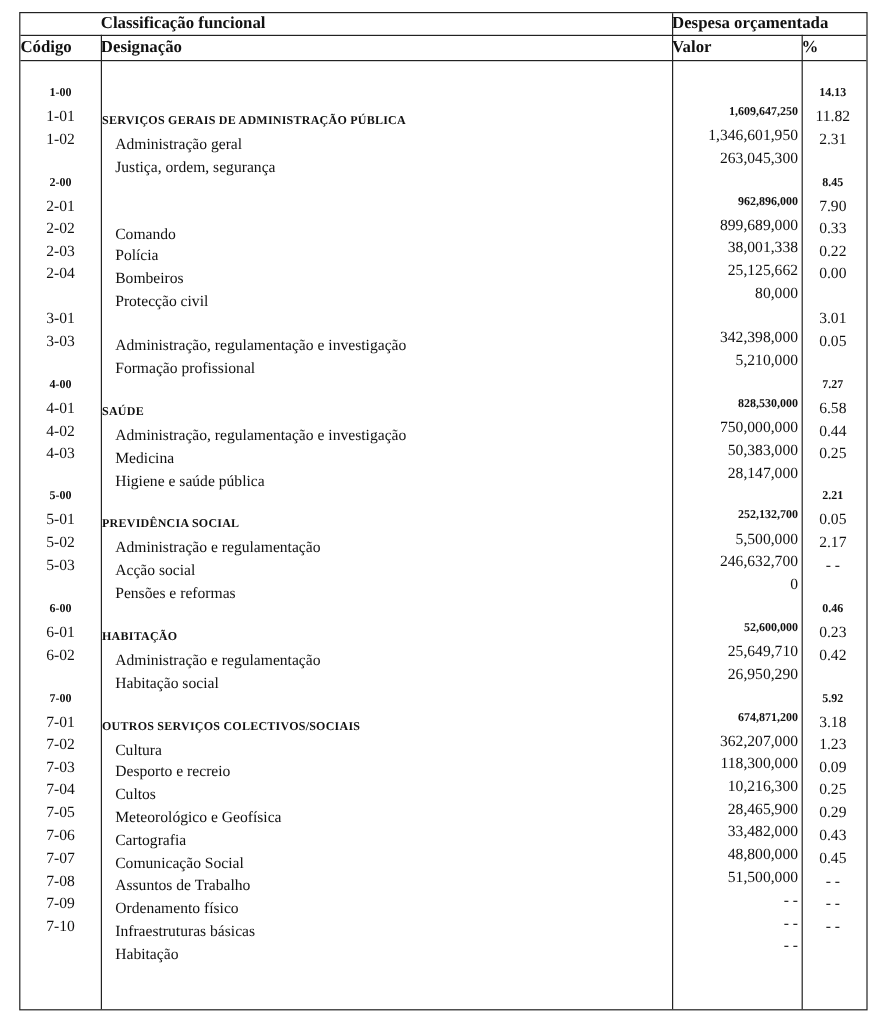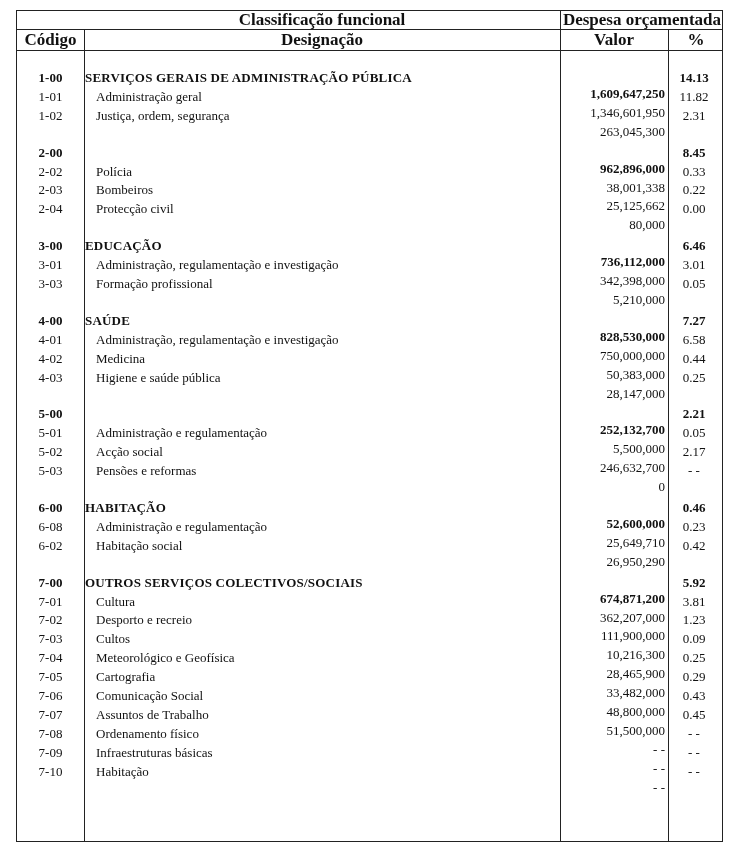--- a/index.html
+++ b/index.html
@@ -2,30 +2,30 @@
 <html><head>
 <meta charset="utf-8">
 <style>
   html, body { margin:0; padding:0; background:#ffffff; }
   body { width:740px; height:851px; position:relative; overflow:hidden;
          font-family:"Liberation Serif", "DejaVu Serif", serif; color:#111; }
   .tbl { position:absolute; left:16px; top:10px; width:707px; height:832px;
          border:1.5px solid #222; box-sizing:border-box; }
   .vline { position:absolute; top:0; bottom:0; border-left:1.5px solid #222; }
   .hline { position:absolute; left:0; right:0; border-top:1.5px solid #222; }
-  .hdr { position:absolute; font-weight:bold; font-size:17px; text-align:center; line-height:18px; }
+  .hdr { position:absolute; font-weight:bold; font-size:14px; text-align:left; line-height:18px; }
   .rows { position:absolute; left:0; top:58px; width:100%; }
   .row { position:relative; height:18.9px; font-size:13px; line-height:18.9px; white-space:nowrap; }
   .row.gap { height:18px; }
   .code { position:absolute; left:0; width:67px; text-align:center; }
-  .desig { position:absolute; left:70px; }
+  .desig { position:absolute; left:70px;margin-top:23px; }
   .row.sub .desig { left:79px; }
   .valor { position:absolute; left:543px; width:105px; text-align:right;margin-top:16px; }
   .pct { position:absolute; left:651px; width:52px; text-align:center; }
-  .row.group { font-weight:bold; font-size:13px; }
+  .row.group { font-weight:bold; font-size:10px; }
   .row.group .desig { left:68px; letter-spacing:0.2px; }
 </style>
 </head>
 <body>
 
 <div class="tbl">
 
   <div class="hline" style="top:18px;"></div>
   <div class="hline" style="top:39px;"></div>
   <div class="vline" style="left:67px; top:18px;"></div>
@@ -58,44 +58,44 @@
         <span class="valor">263,045,300</span>
         <span class="pct">2.31</span>
       </div>
       <div class="row gap"></div>
       <div class="row group">
         <span class="code">2-00</span>
         <span class="valor">962,896,000</span>
         <span class="pct">8.45</span>
       </div>
       <div class="row sub">
+        <span class="code">2-01</span>
+        <span class="desig">Comando</span>
+        <span class="valor">899,689,000</span>
+        <span class="pct">7.90</span>
+      </div>
+      <div class="row sub">
         <span class="code">2-02</span>
         <span class="desig">Polícia</span>
         <span class="valor">38,001,338</span>
         <span class="pct">0.33</span>
       </div>
       <div class="row sub">
         <span class="code">2-03</span>
         <span class="desig">Bombeiros</span>
         <span class="valor">25,125,662</span>
         <span class="pct">0.22</span>
       </div>
       <div class="row sub">
         <span class="code">2-04</span>
         <span class="desig">Protecção civil</span>
         <span class="valor">80,000</span>
         <span class="pct">0.00</span>
       </div>
       <div class="row gap"></div>
-      <div class="row group">
-        <span class="code">3-00</span>
-        <span class="desig">EDUCAÇÃO</span>
-        <span class="valor">736,112,000</span>
-        <span class="pct">6.46</span>
-      </div>
       <div class="row sub">
         <span class="code">3-01</span>
         <span class="desig">Administração, regulamentação e investigação</span>
         <span class="valor">342,398,000</span>
         <span class="pct">3.01</span>
       </div>
       <div class="row sub">
         <span class="code">3-03</span>
         <span class="desig">Formação profissional</span>
         <span class="valor">5,210,000</span>
@@ -122,20 +122,21 @@
       </div>
       <div class="row sub">
         <span class="code">4-03</span>
         <span class="desig">Higiene e saúde pública</span>
         <span class="valor">28,147,000</span>
         <span class="pct">0.25</span>
       </div>
       <div class="row gap"></div>
       <div class="row group">
         <span class="code">5-00</span>
+        <span class="desig">PREVIDÊNCIA SOCIAL</span>
         <span class="valor">252,132,700</span>
         <span class="pct">2.21</span>
       </div>
       <div class="row sub">
         <span class="code">5-01</span>
         <span class="desig">Administração e regulamentação</span>
         <span class="valor">5,500,000</span>
         <span class="pct">0.05</span>
       </div>
       <div class="row sub">
@@ -151,21 +152,21 @@
         <span class="pct">- -</span>
       </div>
       <div class="row gap"></div>
       <div class="row group">
         <span class="code">6-00</span>
         <span class="desig">HABITAÇÃO</span>
         <span class="valor">52,600,000</span>
         <span class="pct">0.46</span>
       </div>
       <div class="row sub">
-        <span class="code">6-08</span>
+        <span class="code">6-01</span>
         <span class="desig">Administração e regulamentação</span>
         <span class="valor">25,649,710</span>
         <span class="pct">0.23</span>
       </div>
       <div class="row sub">
         <span class="code">6-02</span>
         <span class="desig">Habitação social</span>
         <span class="valor">26,950,290</span>
         <span class="pct">0.42</span>
       </div>
@@ -173,26 +174,26 @@
       <div class="row group">
         <span class="code">7-00</span>
         <span class="desig">OUTROS SERVIÇOS COLECTIVOS/SOCIAIS</span>
         <span class="valor">674,871,200</span>
         <span class="pct">5.92</span>
       </div>
       <div class="row sub">
         <span class="code">7-01</span>
         <span class="desig">Cultura</span>
         <span class="valor">362,207,000</span>
-        <span class="pct">3.81</span>
+        <span class="pct">3.18</span>
       </div>
       <div class="row sub">
         <span class="code">7-02</span>
         <span class="desig">Desporto e recreio</span>
-        <span class="valor">111,900,000</span>
+        <span class="valor">118,300,000</span>
         <span class="pct">1.23</span>
       </div>
       <div class="row sub">
         <span class="code">7-03</span>
         <span class="desig">Cultos</span>
         <span class="valor">10,216,300</span>
         <span class="pct">0.09</span>
       </div>
       <div class="row sub">
         <span class="code">7-04</span>

